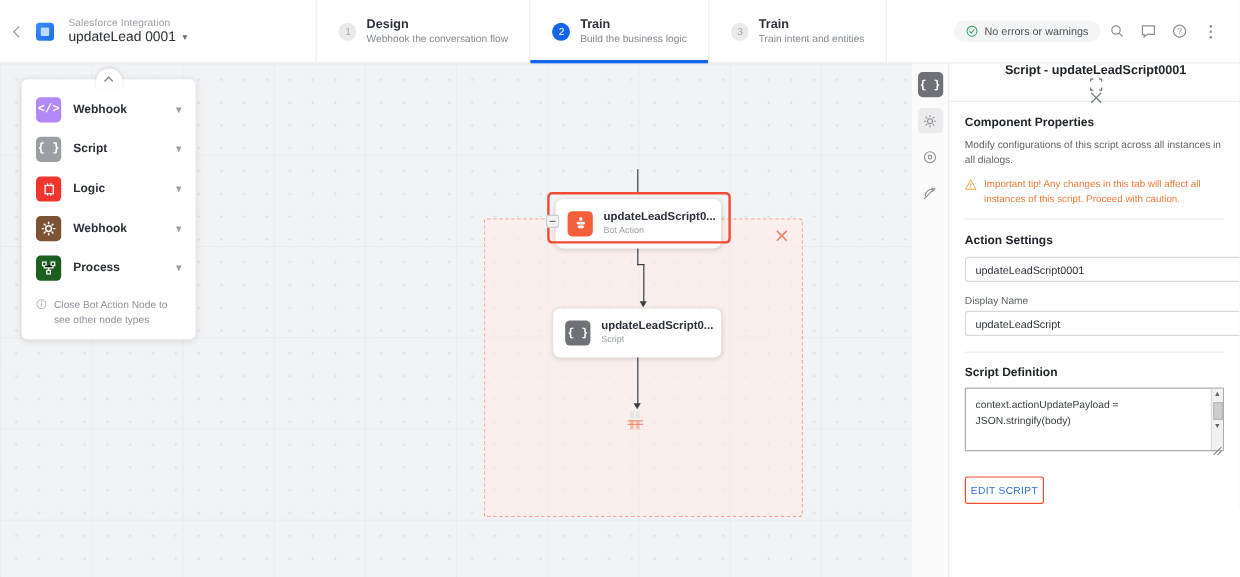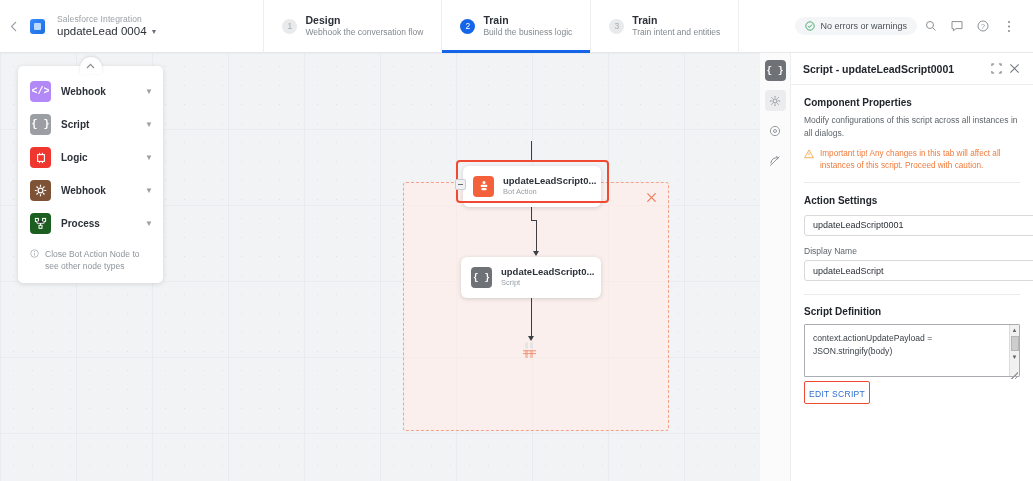--- a/index.html
+++ b/index.html
@@ -170,21 +170,21 @@
   }
   .rail-ico.primary { background: #6e7276; color: #fff; }
   .rail-ico.sel { background: #ececee; }
 
   .panel {
     position: absolute; left: 791px; top: 53px; width: 242px; height: 428px;
     background: #fff; overflow: hidden;
   }
   .panel-head {
     height: 32px; border-bottom: 1px solid #eceef0;
-    display: flex; align-items: center; padding: 0 10px 0 12px;
+    display: flex; align-items: center; padding: 0 10px 0 12px; flex-direction: column;
   }
   .panel-title { font-size: 10.5px; font-weight: bold; color: #22262c; flex: 1; }
   .ph-ico { width: 18px; height: 18px; display: flex; align-items: center; justify-content: center; color: #70767c; cursor: pointer; }
 
   .panel-body { padding: 12px 13px 0 13px; }
   .sect-head { font-size: 10px; font-weight: bold; color: #22262c; margin-bottom: 6px; }
   .sect-desc { font-size: 8.5px; color: #5f656b; line-height: 1.5; }
   .tip {
     display: flex; gap: 6px; margin-top: 8px; font-size: 8.2px; color: #f07a3c; line-height: 1.5;
   }
@@ -217,21 +217,21 @@
   .ta-arrow { font-size: 6px; color: #606468; line-height: 1; padding: 2px 0; }
   .ta-thumb { width: 8px; height: 15px; background: #cdcdcd; border: 1px solid #b6b6b6; margin: 1px 0; }
   .ta-grip {
     position: absolute; right: 2px; bottom: 2px; width: 7px; height: 7px;
     background:
       linear-gradient(135deg, transparent 45%, #9a9ea2 45%, #9a9ea2 58%, transparent 58%),
       linear-gradient(135deg, transparent 72%, #9a9ea2 72%, #9a9ea2 85%, transparent 85%);
     cursor: nwse-resize;
   }
   .edit-wrap {
-    display: inline-block; margin-top: 0; border: 1.6px solid #f04a32;
+    display: inline-block; margin-top: 16px; border: 1.6px solid #f04a32;
     padding: 1px 4px 2px 4px; border-radius: 2px;
   }
   .edit-link {
     font-size: 8.5px; color: #2f6fd0; letter-spacing: .3px; cursor: pointer;
     text-decoration: none; font-weight: normal;
   }
 </style>
 </head>
 <body>
 
@@ -240,21 +240,21 @@
   <div class="topbar">
     <div class="tb-back">
       <svg width="7" height="11" viewBox="0 0 7 11">
         <path d="M6 1 L1.5 5.5 L6 10" fill="none" stroke="#9aa0a6" stroke-width="1.1"></path>
       </svg>
     </div>
     <div class="tb-applogo"></div>
     <div class="tb-titles">
       <div class="tb-sub">Salesforce Integration</div>
       <div class="tb-main">
-        <span>updateLead 0004</span>
+        <span>updateLead 0001</span>
         <span class="tb-caret">▼</span>
       </div>
     </div>
 
     <div class="steps">
       <div class="step">
         <div class="num">1</div>
         <div>
           <div class="stitle">Design</div>
           <div class="sdesc">Webhook the conversation flow</div>

